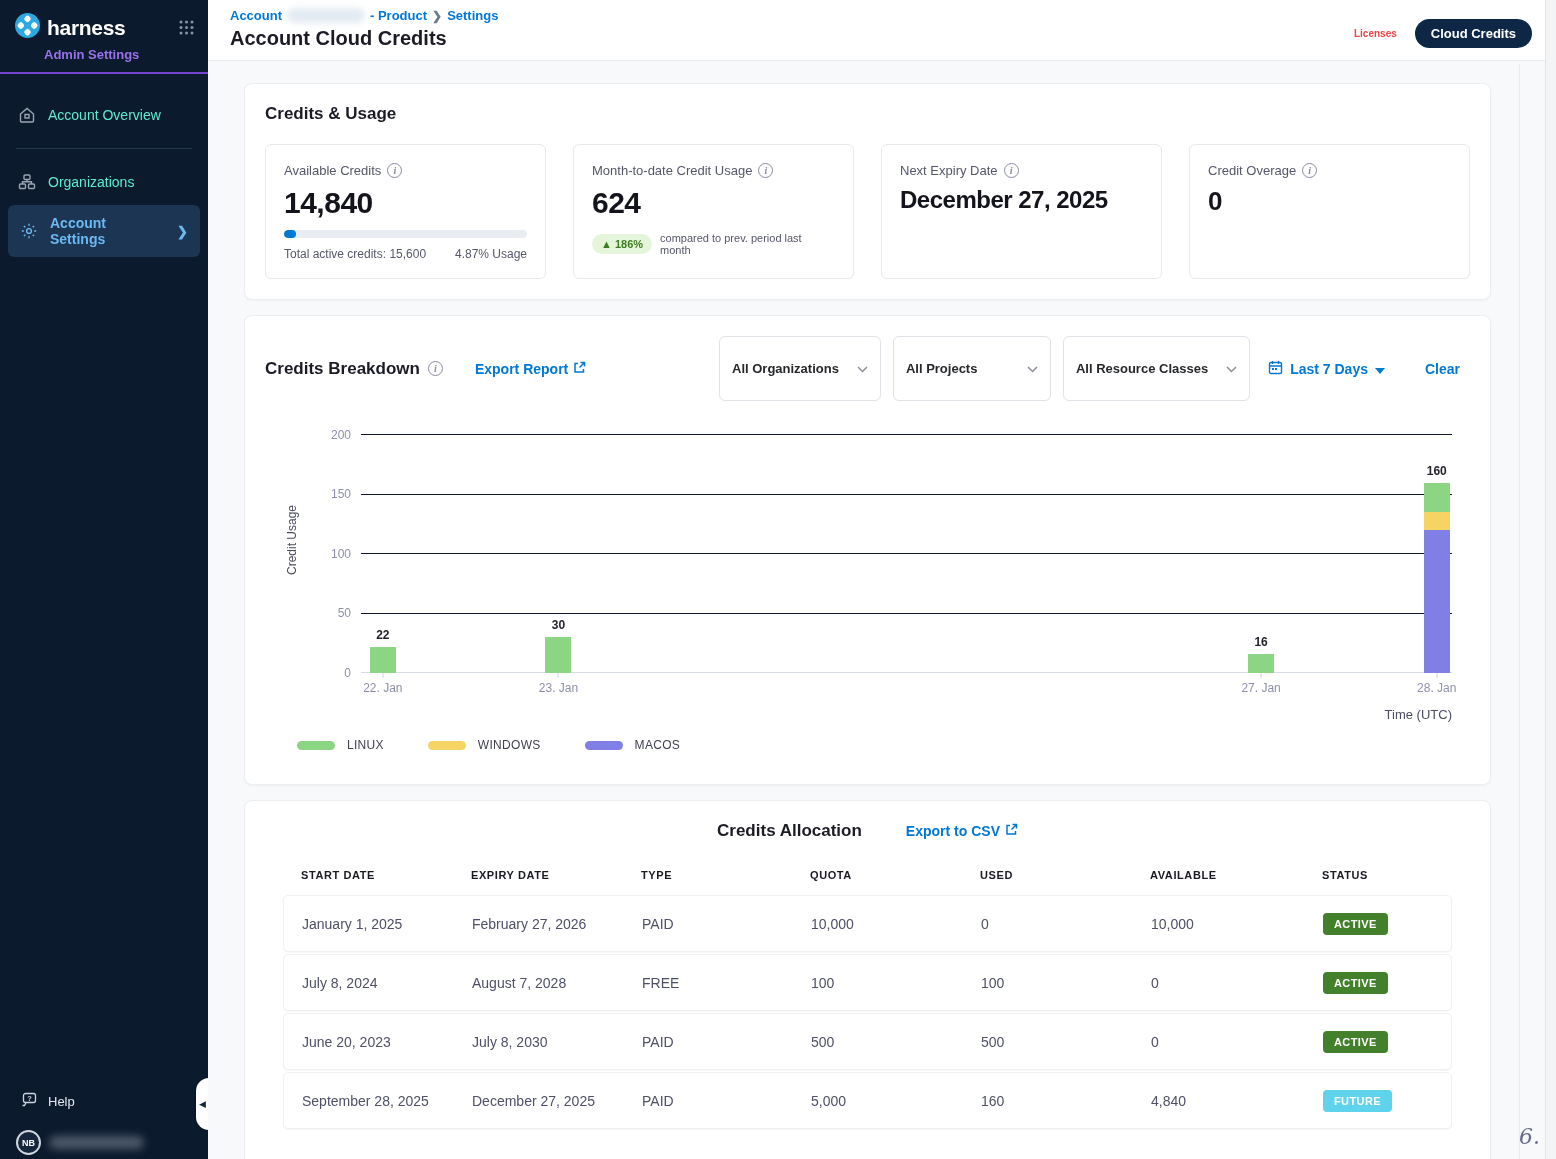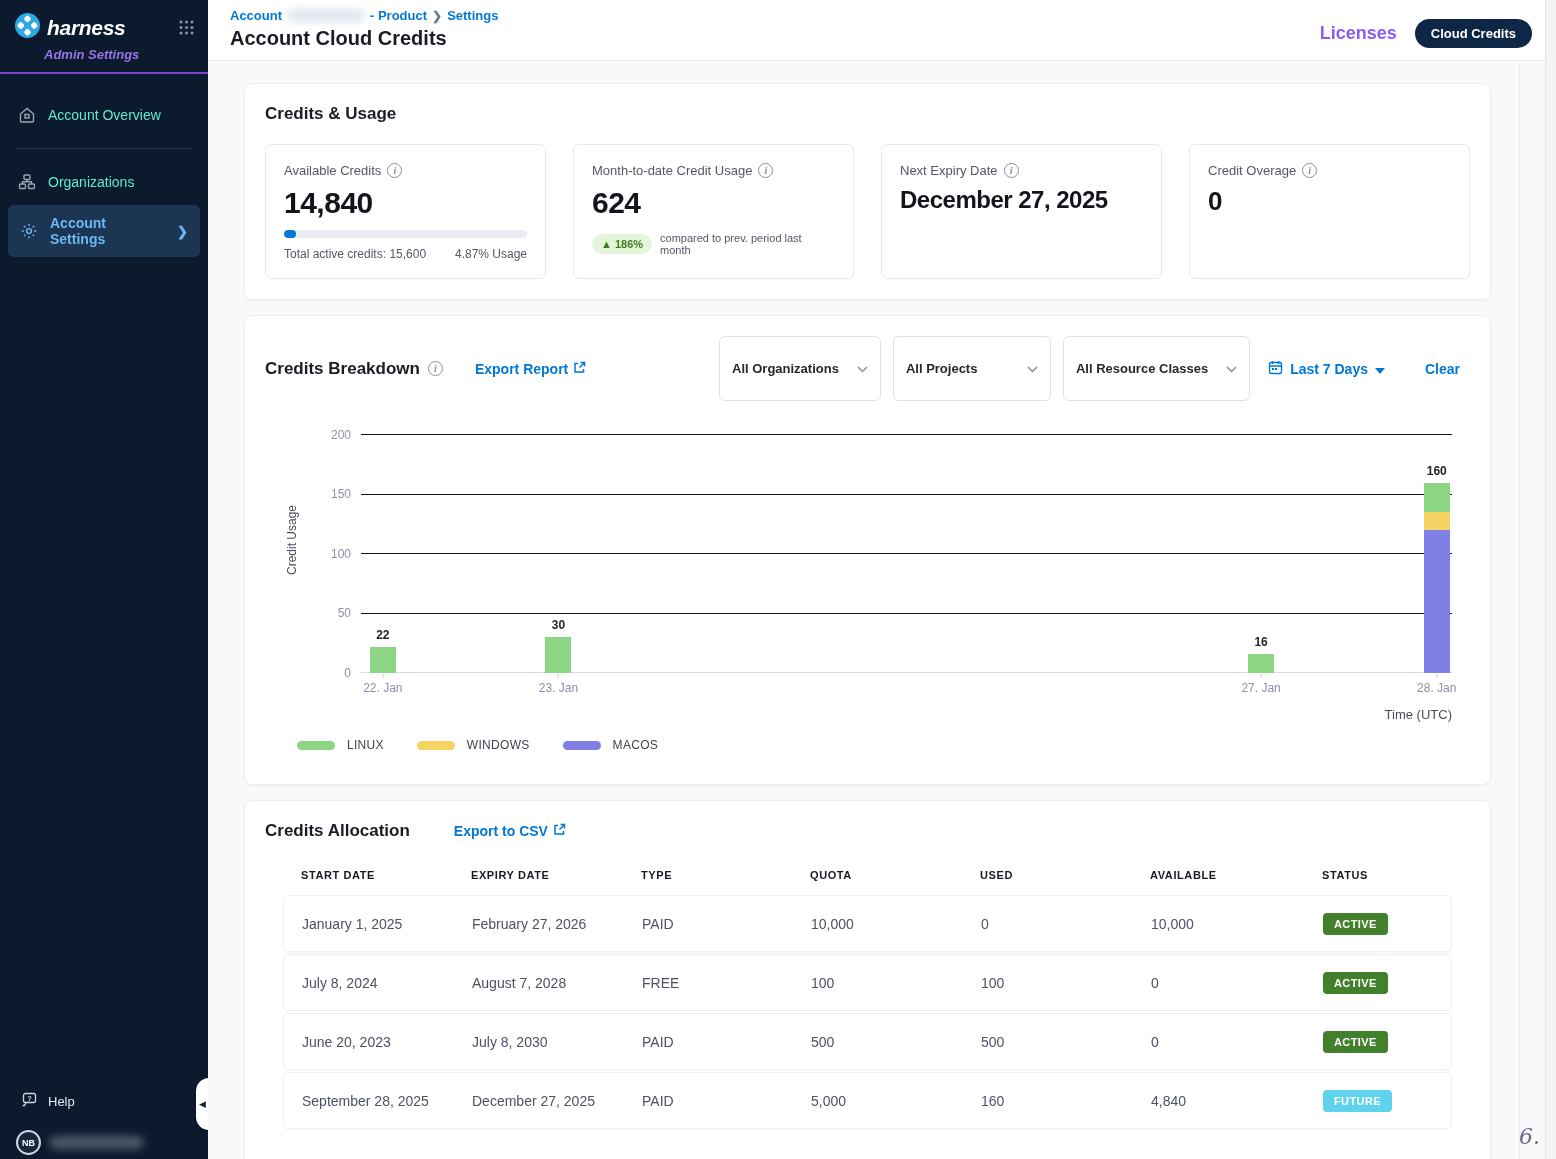--- a/index.html
+++ b/index.html
@@ -1,21 +1,21 @@
 <!DOCTYPE html>
 <html><head>
 <meta charset="utf-8">
 <style>
   * { margin:0; padding:0; box-sizing:border-box; }
   html,body { width:1556px; height:1159px; overflow:hidden; }
   body { font-family:"Liberation Sans", sans-serif; display:flex; background:#f8f9fb; color:#1d1d28; }
 
   
   .sidebar { width:208px; min-width:208px; background:#0c1a2e; display:flex; flex-direction:column; position:relative; }
-  .brand-row { display:flex; align-items:flex-start; justify-content:space-between; padding:12px 14px 0 14px;font-style:italic; }
+  .brand-row { display:flex; align-items:flex-start; justify-content:space-between; padding:12px 14px 0 14px; }
   .brand-left { display:flex; flex-direction:column; }
   .brand-top { display:flex; align-items:center; gap:6px; }
   .brand-name { color:#fff; font-size:21px; font-weight:bold; letter-spacing:-0.3px; }
   .brand-sub { color:#9872e8; font-size:13px; font-weight:bold; margin:4px 0 0 30px; }
   .grid-icon { margin-top:8px; cursor:pointer; }
   .brand-underline { height:2px; background:#7645cf; margin-top:10px; }
   .nav { margin-top:22px; }
   .nav-item { display:flex; align-items:center; gap:12px; padding:10px 18px; color:#5eead4; font-size:14px; cursor:pointer; }
   .nav-item .icon svg { display:block; }
   .nav-divider { height:1px; background:#263850; margin:14px 16px; }
@@ -29,21 +29,21 @@
   .collapse-handle { position:absolute; right:-1px; top:1078px; width:13px; height:52px; background:#fff; border-radius:26px 0 0 26px; display:flex; align-items:center; justify-content:center; color:#12263f; font-size:9px; cursor:pointer; box-shadow:0 1px 3px rgba(0,0,0,.25); }
 
   
   .main { flex:1; position:relative; background:#f8f9fb; overflow:hidden; }
   .topbar { background:#fff; border-bottom:1px solid #e7e9ec; padding:8px 24px 10px 22px; display:flex; justify-content:space-between; }
   .breadcrumb { font-size:13px; font-weight:bold; color:#0278d5; display:flex; align-items:center; gap:5px; }
   .crumb-blur { display:inline-block; width:78px; height:15px; background:#e3ebf2; border-radius:8px; filter:blur(3px); }
   .crumb-sep { color:#6b7a8d; font-size:12px; font-weight:bold; }
   .page-title { font-size:20px; font-weight:bold; color:#1b1b26; margin-top:4px; }
   .topbar-right { display:flex; align-items:center; gap:18px; padding-top:8px; }
-  .licenses-link { color:#8b5cf6; font-size:18px; font-weight:bold; cursor:pointer; }
+  .licenses-link { color:#ef4444; font-size:10px; font-weight:bold; cursor:pointer; }
   .cloud-credits-pill { background:#0e2746; color:#fff; font-size:13px; font-weight:bold; padding:7px 16px; border-radius:999px; cursor:pointer; }
 
   .content { padding:22px 65px 0 36px; }
   .panel { background:#fff; border:1px solid #eceef1; border-radius:8px; box-shadow:0 1px 2px rgba(20,30,60,.04); padding:20px; margin-bottom:15px; }
   .panel-title { font-size:17px; font-weight:bold; color:#1b1b26; }
 
   
   .cards-row { display:flex; gap:27px; margin-top:20px; }
   .stat-card { flex:1; border:1px solid #e7e9ed; border-radius:6px; padding:18px 18px 26px 18px; height:135px; background:#fff; }
   .stat-label-row { display:flex; align-items:center; gap:6px; color:#55566b; font-size:13px; }
@@ -73,26 +73,26 @@
   .plot { position:relative; height:238px; margin-left:74px; margin-right:8px; }
   .gridline { position:absolute; left:0; right:0; height:1px; background:#0f172a; }
   .gridline.zero { background:#d6d9e8; }
   .ytick { position:absolute; right:calc(100% + 10px); transform:translateY(-50%); font-size:12px; color:#8d90a8; }
   .chart-bar { position:absolute; bottom:0; width:26px; transform:translateX(-50%); display:flex; flex-direction:column; }
   .bar-seg { width:100%; }
   .bar-total { position:absolute; bottom:100%; left:50%; transform:translateX(-50%); margin-bottom:5px; font-size:12px; font-weight:bold; color:#23232e; }
   .xtick-mark { position:absolute; top:100%; width:1px; height:5px; background:#cfd3e4; transform:translateX(-50%); }
   .xtick-label { position:absolute; top:calc(100% + 8px); transform:translateX(-50%); font-size:12px; color:#8d90a8; white-space:nowrap; }
   .x-axis-title { text-align:right; font-size:13px; color:#4a4c5e; margin:34px 8px 0 0; }
-  .legend { display:flex; align-items:center; gap:33px; margin:16px 0 12px 10px; }
+  .legend { display:flex; align-items:center; gap:44px; margin:16px 0 12px 10px; }
   .legend-item { display:flex; align-items:center; gap:12px; font-size:12px; color:#3f4150; letter-spacing:.3px; }
   .legend-pill { width:38px; height:9px; border-radius:5px; }
 
   
-  .alloc-head { display:flex; align-items:center; gap:28px; }
+  .alloc-head { display:flex; align-items:center; gap:28px;justify-content:center; }
   .table { margin:28px 18px 0 18px; }
   .t-head, .t-row { display:grid; grid-template-columns:170px 170px 169px 170px 170px 172px 1fr; align-items:center; }
   .t-head { padding:0 0 14px 18px; }
   .t-head > div { font-size:11px; font-weight:bold; color:#191922; letter-spacing:.6px; }
   .t-row { background:#fff; border:1px solid #eef0f3; border-radius:5px; height:57px; margin-bottom:2px; padding-left:18px; box-shadow:0 1px 1px rgba(20,30,60,.03); }
   .t-cell { font-size:14px; color:#4e5066; }
   .badge { display:inline-block; color:#fff; font-size:11px; font-weight:bold; letter-spacing:.4px; padding:5px 11px; border-radius:4px; }
 
   
   .scroll-gutter { position:absolute; top:0; right:0; bottom:0; width:11px; background:#f3f4f6; border-left:1px solid #e3e5e9; }

